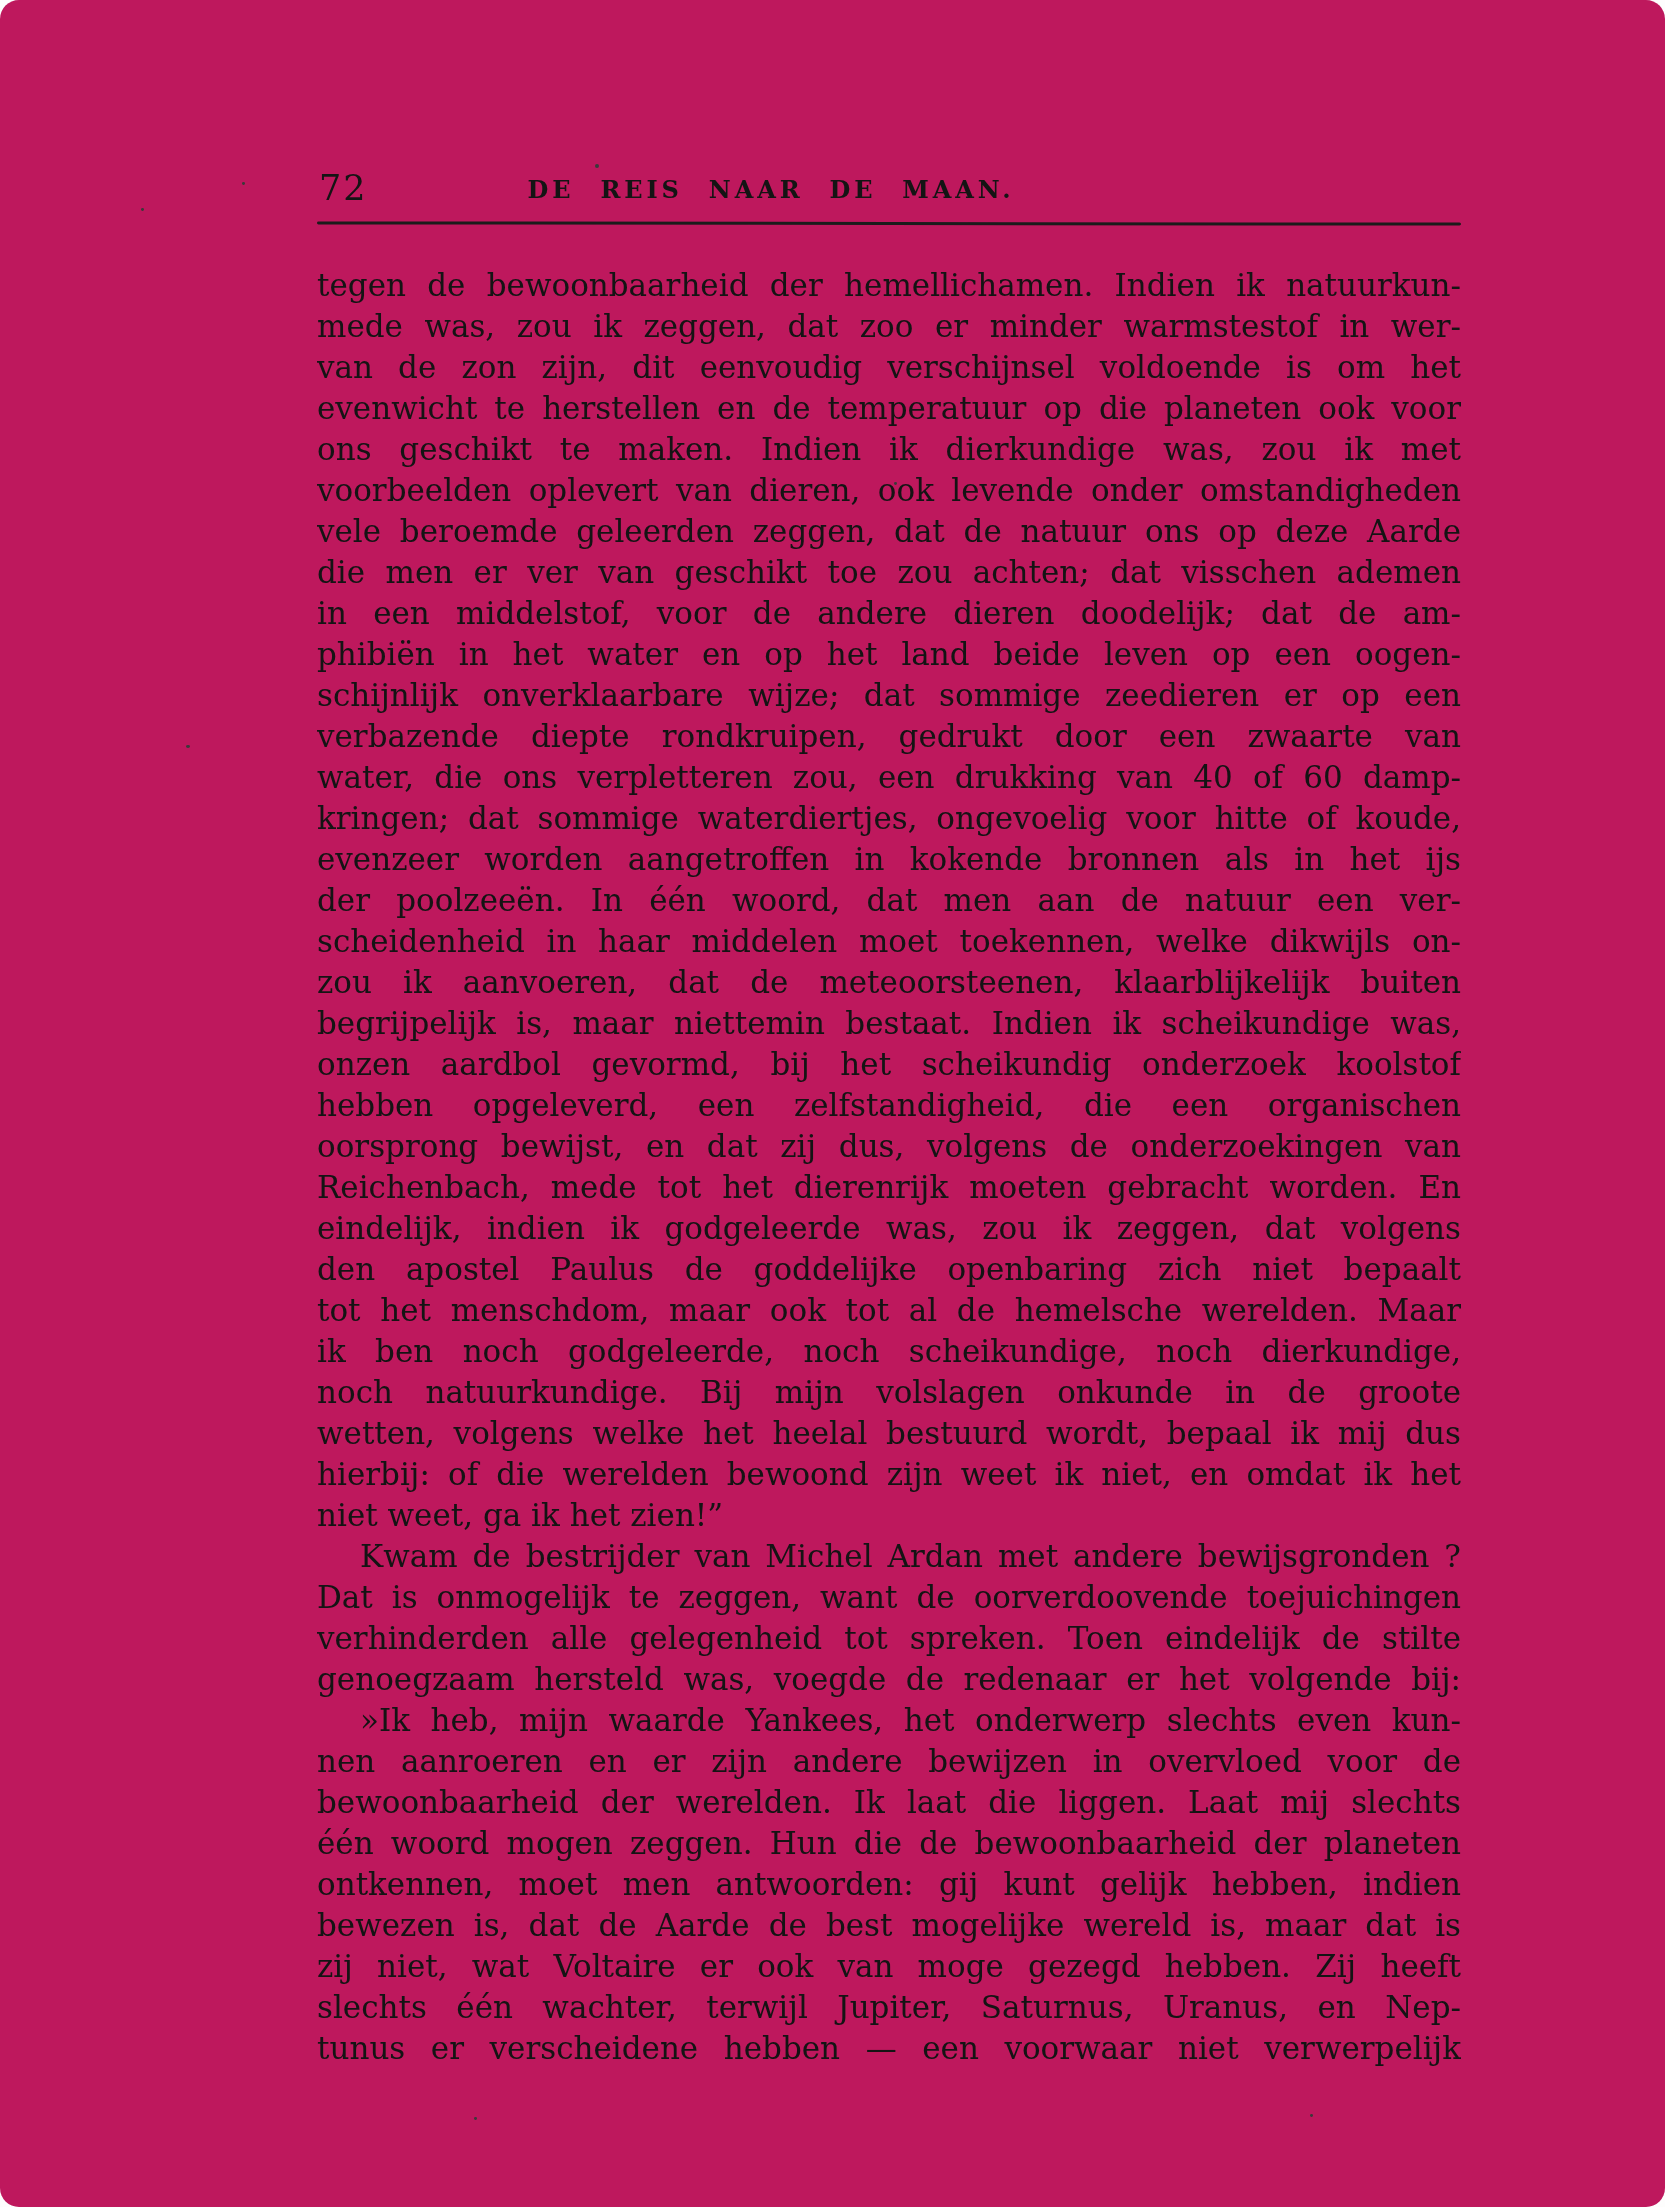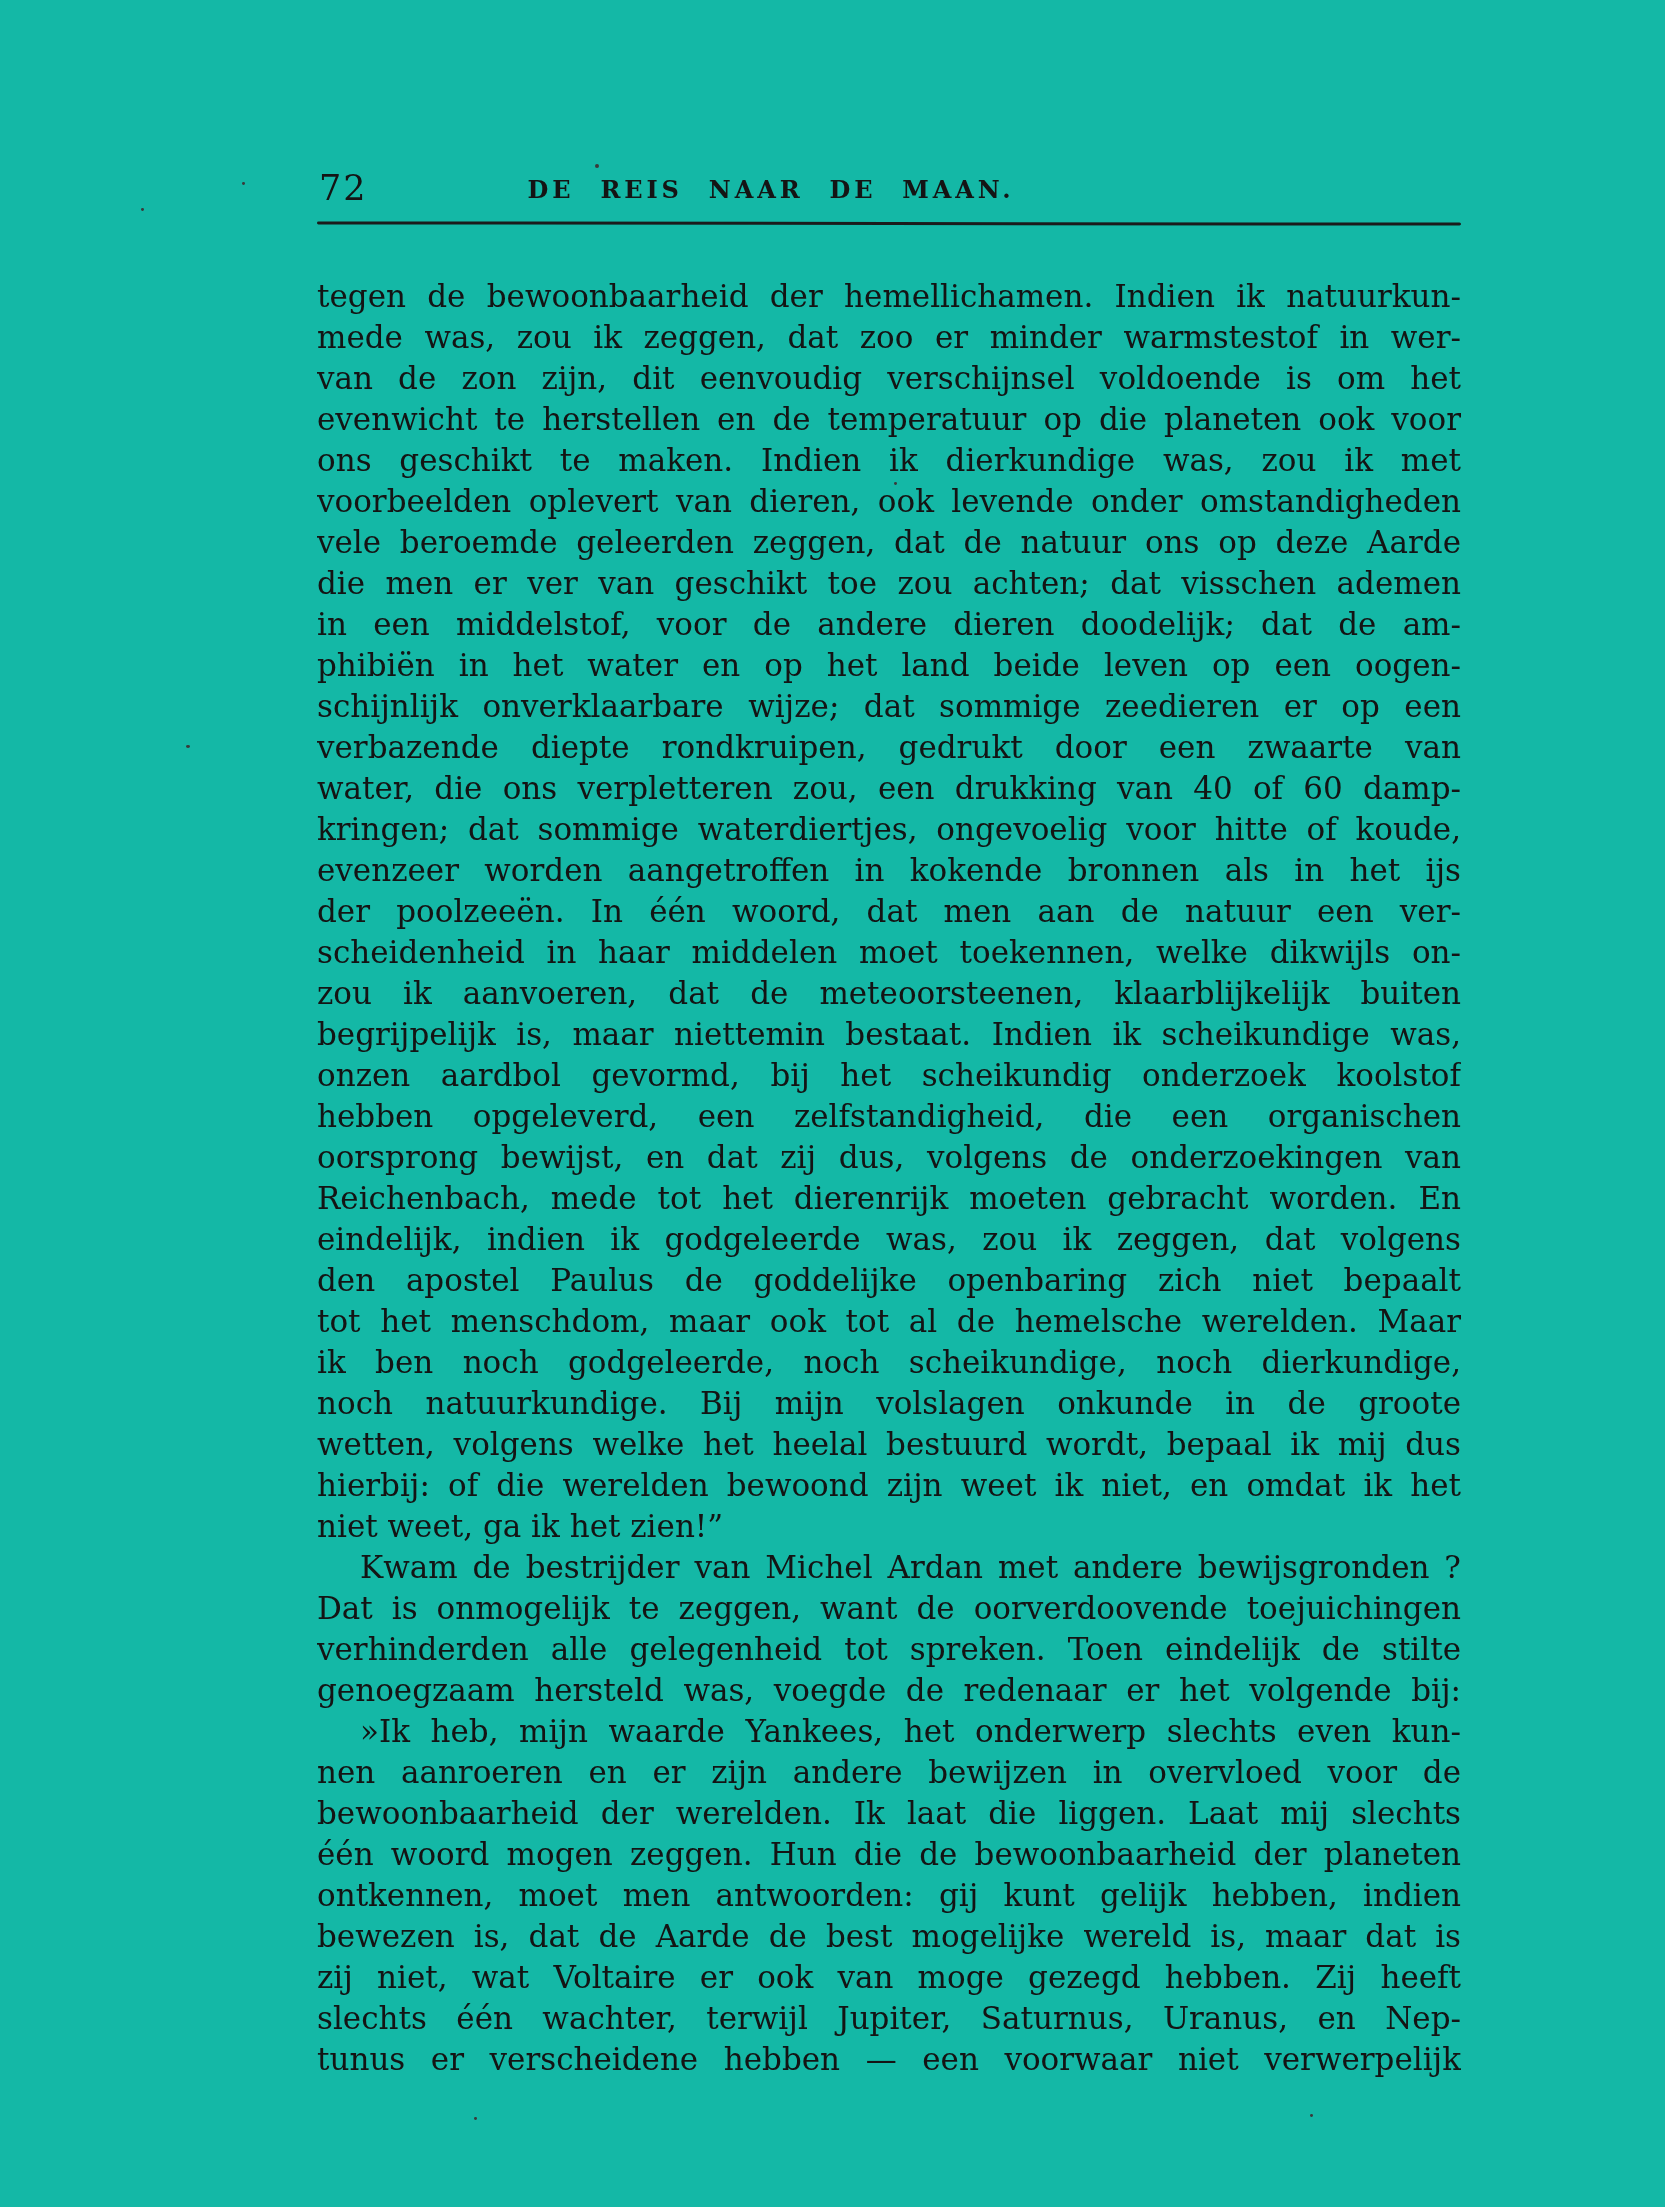--- a/index.html
+++ b/index.html
@@ -6,21 +6,22 @@
   body {
     width:1665px; height:2207px;
     background:#fdfdfd;
     position:relative;
     font-family:"DejaVu Serif", serif;
     color:#141414;
     overflow:hidden;
   }
   .page {
     position:absolute; inset:0;
-    background:#14b8a6;
+    background:#be185d;
+    border-radius:19px;
   }
   .content {
     position:absolute;
     left:317px; top:167px;
     width:1144px;
   }
   .header { position:relative; height:55px; }
   .page-number {
     position:absolute; left:2px; top:3.9px;
     font-size:35px; line-height:35px;
@@ -33,21 +34,21 @@
     font-weight:bold;
     letter-spacing:3.9px;
     word-spacing:13.7px;
   }
   .rule {
     height:2.9px;
     background:#1b1b1b;
     border-radius:2px;
     transform:rotate(0.06deg);
   }
-  .body-text { margin-top:51px; }
+  .body-text { margin-top:40px; }
   .line {
     font-size:31px;
     line-height:41px;
     height:41px;
     text-align:justify;
     text-align-last:justify;
     overflow:hidden;
     white-space:nowrap;
   }
   .line.noj { text-align-last:left; }

